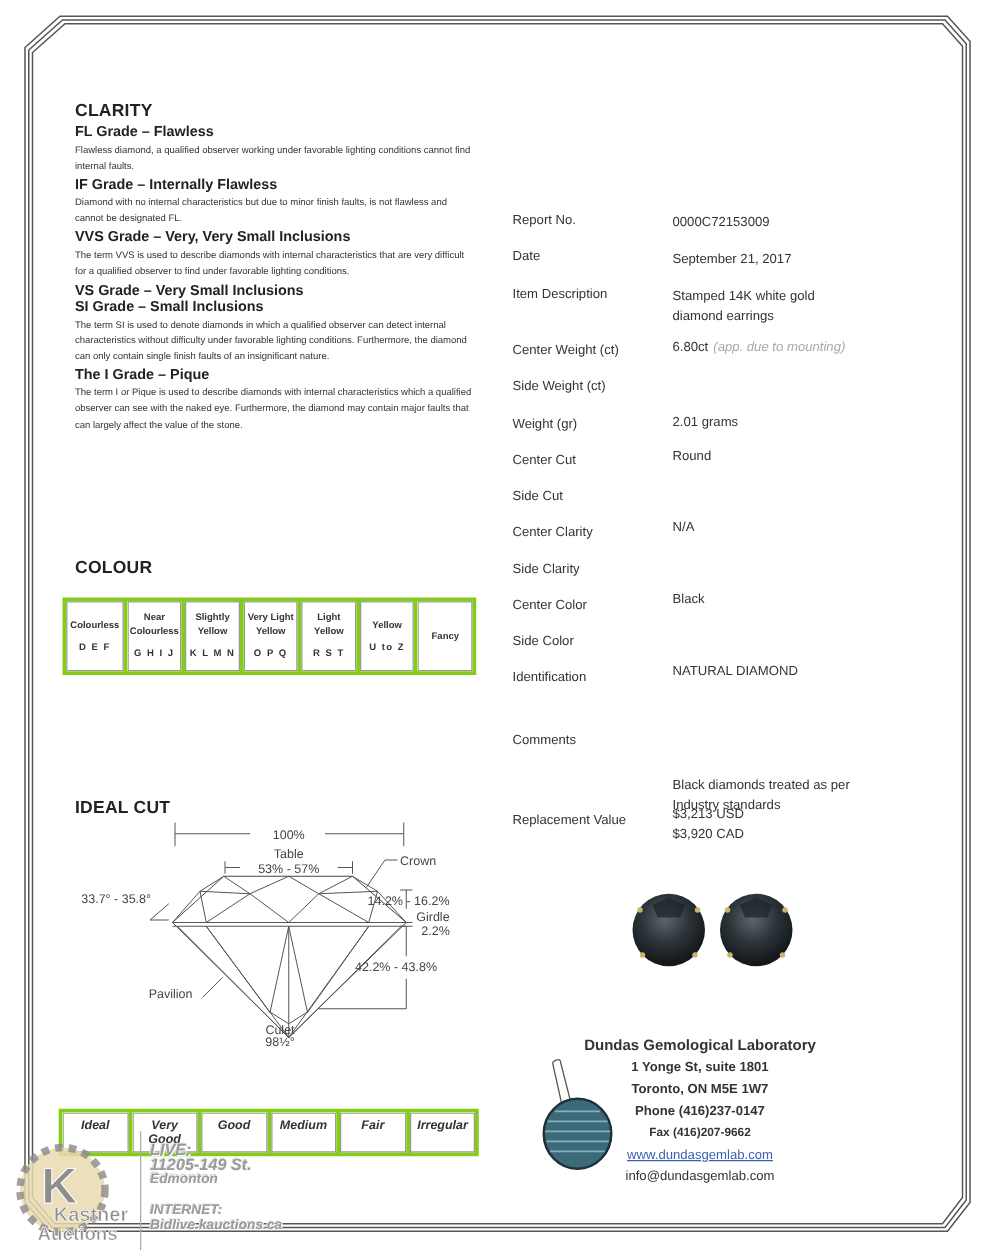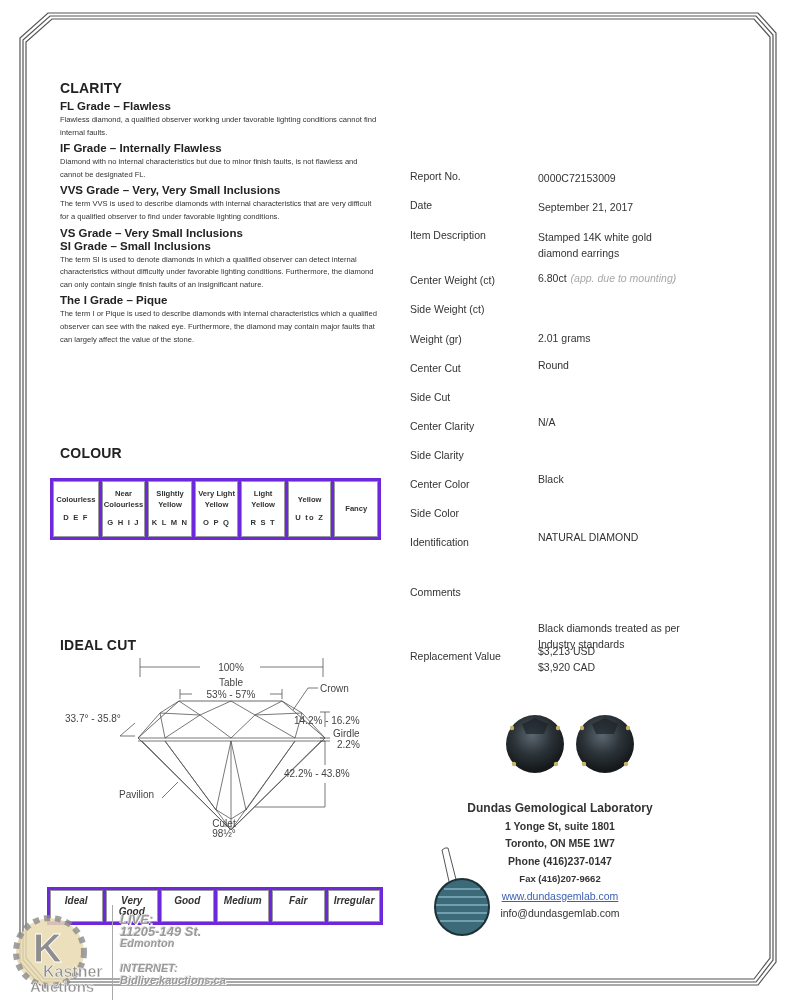--- a/index.html
+++ b/index.html
@@ -8,36 +8,36 @@
   #frame { position: absolute; left: 0; top: 0; width: 790px; height: 1000px; pointer-events: none; }
   .abs { position: absolute; }
   .h-section { font-weight: bold; font-size: 14px; color: #222; letter-spacing: 0.2px; }
   .h-grade { font-weight: bold; font-size: 11.5px; color: #222; }
   .p-text { font-size: 7.6px; line-height: 12.6px; color: #333; }
   .clarity { left: 60px; top: 80px; width: 320px; }
   .clarity .h-section { margin-bottom: 4px; }
   .clarity .grade { margin-bottom: 1px; }
   .clarity .grade .p-text { margin-top: 2px; margin-bottom: 3px; }
   .colour-title { left: 60px; top: 445px; }
-  .scale { position: absolute; display: flex; background: #6d28d9; padding: 3px; gap: 3px; justify-content: flex-end; }
+  .scale { position: absolute; display: flex; background: #84cc16; padding: 3px; gap: 3px; justify-content: flex-end; }
   .scale .cell { background: #fff; box-shadow: inset 0 0 0 1px #9a9a9a; display: flex; flex-direction: column;
                  align-items: center; justify-content: center; text-align: center; font-size: 7.6px;
                  font-weight: bold; color: #333; line-height: 10.5px; }
   .colour-scale { left: 50px; top: 478px; width: 325px; height: 56px; }
   .colour-scale .cell { flex: 1; }
   .colour-scale .cell .code { margin-top: 8px; letter-spacing: 1.2px; }
   .cut-title { left: 60px; top: 637px; }
   .cut-scale { left: 47px; top: 887px; width: 330px; height: 32px; }
   .cut-scale .cell { flex: 1; justify-content: flex-start; padding-top: 5px; font-size: 10px; line-height: 11px; font-style: italic; }
   .report { left: 410px; top: 170px; width: 330px; font-size: 10.5px; color: #333; }
   .row { position: absolute; left: 0; width: 330px; }
   .row .lbl { position: absolute; left: 0; }
   .row .val { position: absolute; left: 128px; width: 200px; line-height: 16px; }
   .row .note { color: #a8a8a8; font-style: italic; }
-  .lab { left: 440px; top: 800px; width: 240px; text-align: center; font-weight: bold; font-size: 10.5px; color: #333; line-height: 17.5px; }
+  .lab { left: 440px; top: 828px; width: 240px; text-align: center; font-weight: bold; font-size: 10.5px; color: #333; line-height: 17.5px; }
   .lab .name { font-size: 12px; }
   .lab .fax { font-size: 9.5px; }
   .lab .web { color: #3c5fb0; text-decoration: underline; font-weight: normal; }
   .lab .mail { font-weight: normal; }
   .earrings { left: 500px; top: 700px; width: 140px; height: 80px; }
   .watermark { left: 0; top: 905px; width: 260px; height: 95px; }
   .wm-text { position: absolute; left: 120px; font-style: italic; font-weight: bold; font-size: 13px; color: #9a9a9a;
              text-shadow: 1px 1px 0 #fff, -1px -1px 0 #ddd; line-height: 13px; }
   .diagram { left: 50px; top: 655px; width: 320px; height: 190px; }
 </style>

